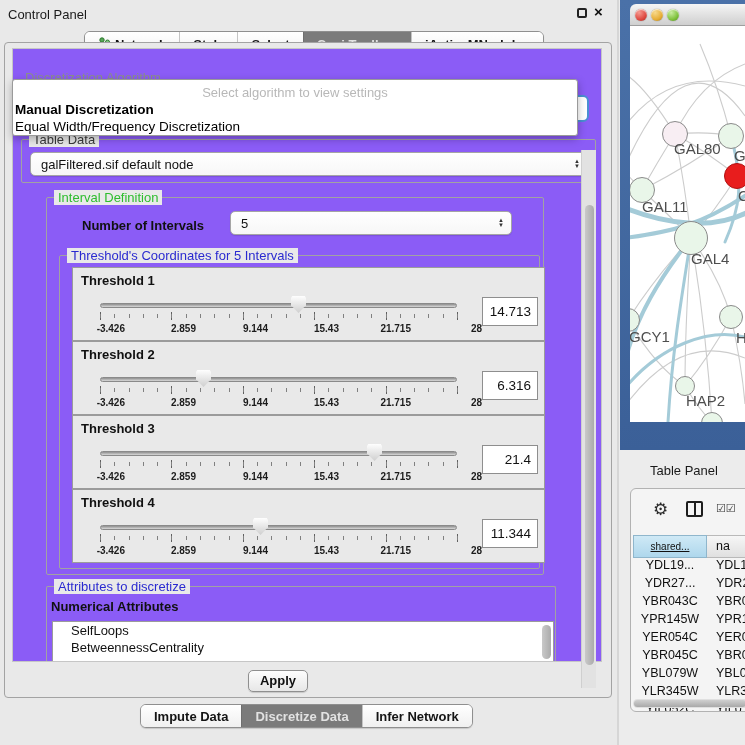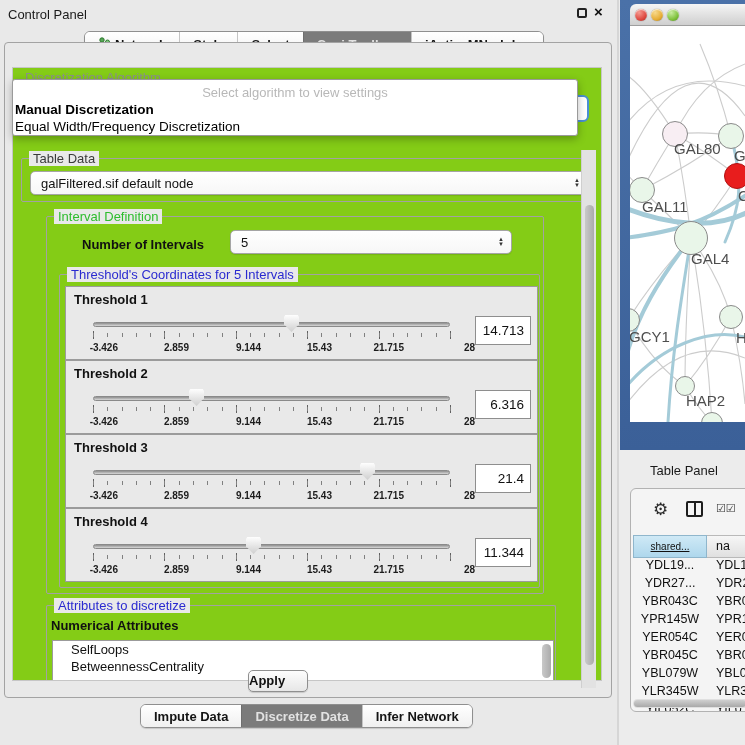--- a/index.html
+++ b/index.html
@@ -12,53 +12,53 @@
   .cp-title { position:absolute; left:8px; top:7px; font-size:13px; color:#1a1a1a; }
   .float-icon { position:absolute; left:577px; top:8px; width:10px; height:10px; border:2px solid #222; border-radius:2px; }
   .close-icon { position:absolute; left:594px; top:3px; font-size:15px; font-weight:bold; color:#111; }
 
   .tabstrip { position:absolute; left:84px; top:31px; height:26px; display:flex; border:1px solid #8f8f8f; border-radius:6px; overflow:hidden; background:#fff; box-shadow:0 1px 1px rgba(0,0,0,.15); }
   .tab { display:flex; align-items:center; gap:5px; padding:0 13px; font-size:13px; font-weight:bold; background:linear-gradient(#ffffff,#f0f0f0); border-left:1px solid #c4c4c4; color:#141414; cursor:default; }
   .tab:first-child { border-left:none; }
   .tab.active { background:#7b7b7b; color:#e2e2e2; border-left-color:#6f6f6f; }
 
   .main-border { position:absolute; left:4px; top:42px; width:608px; height:656px; border:1px solid #a3a3a3; border-radius:4px; background:#e9e9e9; }
-  .inner-panel { position:absolute; left:12px; top:48px; width:590px; height:614px; border:1px solid #c6c6c6; background:#84cc16; overflow:hidden;margin-top:19px; }
+  .inner-panel { position:absolute; left:12px; top:48px; width:590px; height:614px; border:1px solid #c6c6c6; background:#8b5cf6; overflow:hidden; }
 
   .group { position:absolute; border:1px solid #a2a2a2; border-radius:2px; }
   .group > .legend { position:absolute; top:-8px; left:7px; background:#e9e9e9; padding:0 4px; font-size:13px; }
 
   .combo { position:absolute; background:linear-gradient(#ffffff,#f7f7f7); border:1px solid #a5a5a5; border-radius:5px; font-size:13px; display:flex; align-items:center; padding:0 10px; box-shadow:inset 0 1px 0 #fff,0 1px 1px rgba(0,0,0,.12); }
   .combo .spin { position:absolute; right:7px; top:50%; transform:translateY(-50%); display:flex; flex-direction:column; line-height:5px; font-size:6px; color:#333; text-align:center; }
 
   
   .popup { position:absolute; left:12px; top:79px; width:566px; height:57px; background:#fff; border:1px solid #9a9a9a; border-radius:3px; box-shadow:0 3px 8px rgba(0,0,0,.28); z-index:30; }
   .popup .hint { position:absolute; left:0; right:0; top:5px; text-align:center; color:#b8b8b8; font-size:13px; }
   .popup .opt1 { position:absolute; left:2px; top:22px; font-size:13.5px; font-weight:bold; color:#000; }
   .popup .opt2 { position:absolute; left:2px; top:39px; font-size:13.5px; color:#000; }
 
   .hidden-algo-label { position:absolute; left:25px; top:70px; font-size:13px; color:#8b8f8b; z-index:1; }
   .hidden-combo { position:absolute; left:555px; top:95px; width:34px; height:27px; border:2px solid #4a8fd3; border-radius:6px; background:#fff; z-index:2; }
 
   
-  .thr { position:absolute; left:5px; width:473px; height:74px; border:1px solid #9b9b9b; background:#e9e9e9; }
+  .thr { position:absolute; left:12px; width:473px; height:74px; border:1px solid #9b9b9b; background:#e9e9e9; }
   .thr-title { position:absolute; left:8px; top:5px; font-size:13px; font-weight:bold; }
   .track { position:absolute; left:27px; top:35px; width:357px; height:5px; border-radius:3px; background:linear-gradient(#8e8e8e,#d9d9d9); border:1px solid #8a8a8a; }
   .thumb { position:absolute; top:28px; width:15px; height:17px; background:linear-gradient(#fefefe,#cfcfcf); clip-path:polygon(8% 0,92% 0,100% 12%,100% 55%,50% 100%,0 55%,0 12%); filter:drop-shadow(0 0 1px #777); z-index:2; }
   .ticks-minor { position:absolute; left:27px; top:46px; width:358px; height:4px; background-image:repeating-linear-gradient(90deg,#808080 0,#808080 1px,transparent 1px,transparent 14.28px); }
   .ticks-major { position:absolute; left:27px; top:44px; width:358px; height:8px; background-image:repeating-linear-gradient(90deg,#606060 0,#606060 1px,transparent 1px,transparent 71.4px); }
   .tick-label { position:absolute; top:55px; width:50px; text-align:right; font-size:10px; font-weight:bold; color:#1c1c1c; }
   .valbox { position:absolute; left:409px; top:29px; width:56px; height:29px; background:#fff; border:1px solid #8e8e8e; font-size:13.5px; display:flex; align-items:center; justify-content:flex-end; padding-right:6px; }
 
   
   .attr-list { position:absolute; left:5px; top:34px; width:502px; height:70px; background:#fff; border:1px solid #9b9b9b; font-size:13px; overflow:hidden; }
   .attr-list .item { padding:1px 0 1px 18px; }
   .vscroll-thumb { position:absolute; border-radius:5px; background:linear-gradient(90deg,#c9c9c9,#ababab); }
 
-  .apply-btn { position:absolute; left:248px; top:670px; width:60px; height:22px; background:linear-gradient(#fdfdfd,#e7e7e7); border:1px solid #8f8f8f; border-radius:5px; font-size:13px; font-weight:bold; line-height:20px; box-shadow:0 1px 1px rgba(0,0,0,.15); }
+  .apply-btn { position:absolute; left:248px; top:670px; width:60px; height:22px; background:linear-gradient(#fdfdfd,#e7e7e7); border:1px solid #8f8f8f; border-radius:5px; font-size:13px; font-weight:bold; text-align:center; line-height:20px; box-shadow:0 1px 1px rgba(0,0,0,.15); }
 
   .bottom-tabs { position:absolute; left:140px; top:704px; height:24px; display:flex; border:1px solid #8f8f8f; border-radius:6px; overflow:hidden; background:#fff; box-shadow:0 1px 1px rgba(0,0,0,.15); }
 
   
   .cp-scroll { position:absolute; left:581px; top:150px; width:15px; height:538px; background:#e2e2e2; border-left:1px solid #cfcfcf; }
   .cp-scroll .vscroll-thumb { left:3px; top:55px; width:9px; height:460px; }
 
   
   .right-col { position:absolute; left:619px; top:0; width:126px; height:745px; background:#ececec; }
   .net-window { position:absolute; left:1px; top:0; width:125px; height:450px; background:linear-gradient(#4a71a8,#3b6098); }

